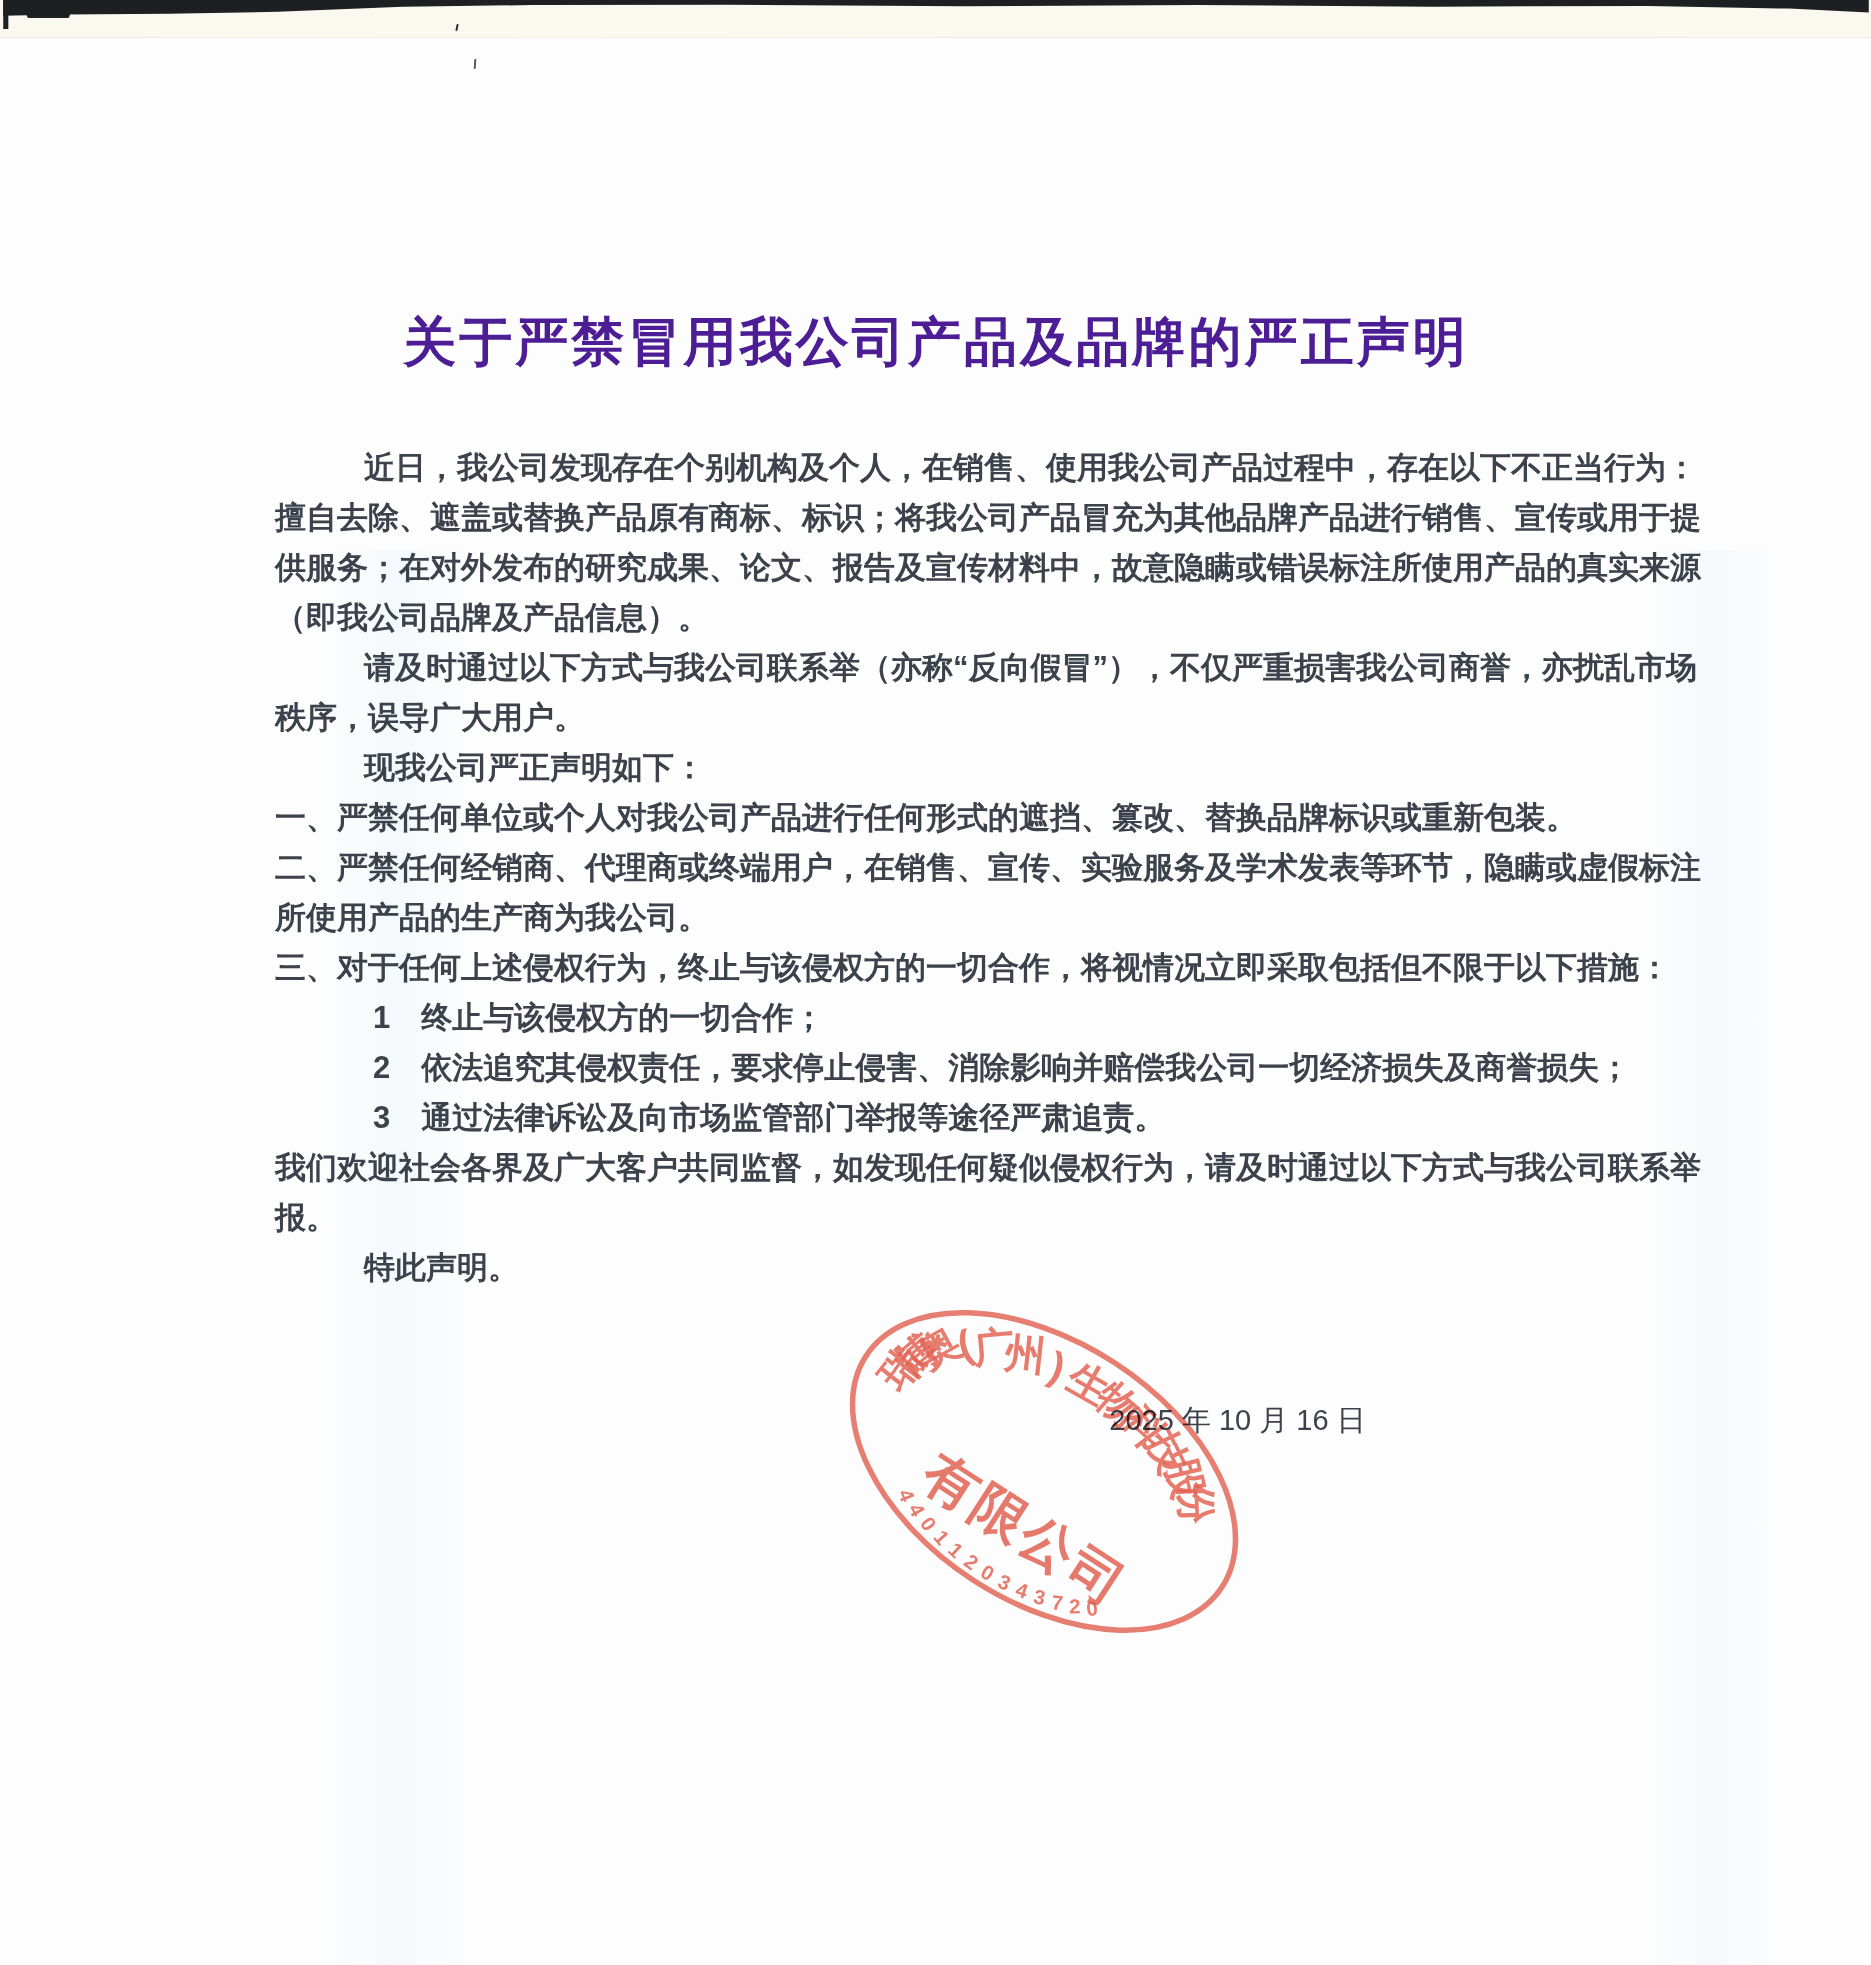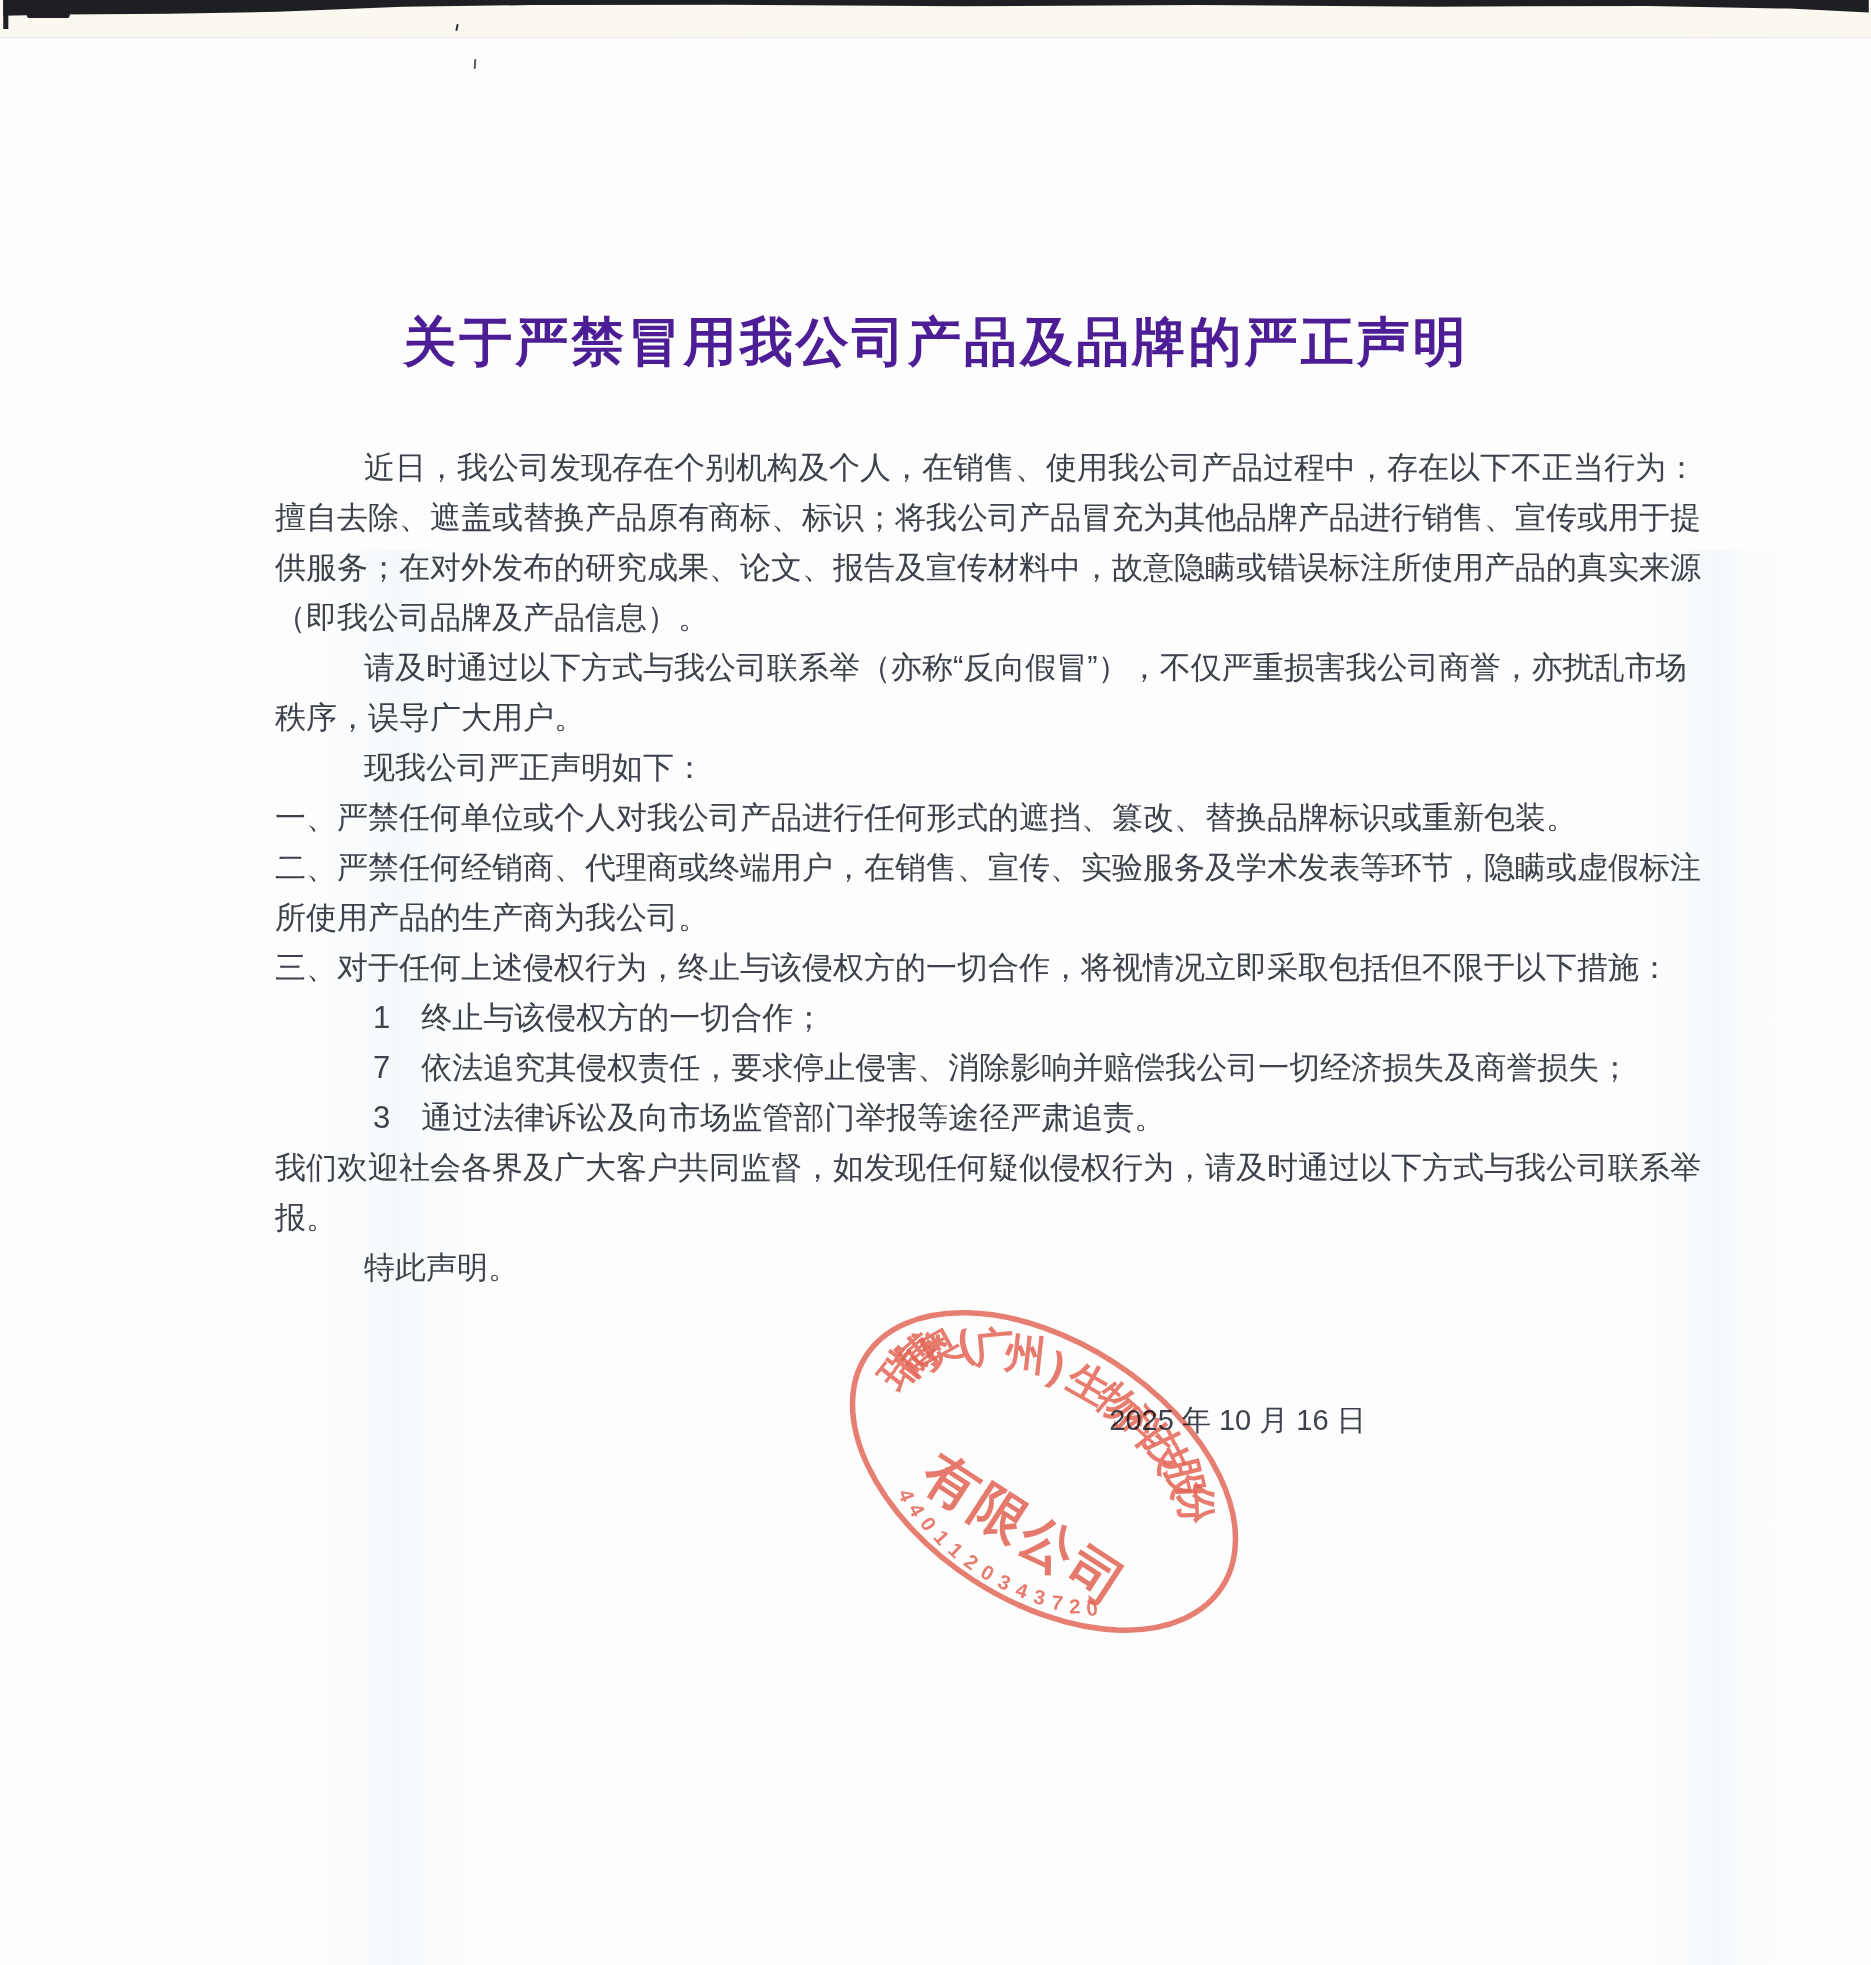--- a/index.html
+++ b/index.html
@@ -34,20 +34,21 @@
   .doc-title{
     position:absolute;left:0;top:307px;width:100%;
     margin:0;text-align:center;
     font-size:53px;font-weight:bold;letter-spacing:3.1px;
     color:#4c1d95;
   }
   .body-text{
     position:absolute;left:275px;top:443px;width:1431px;
     font-size:31px;line-height:50px;color:#3c414b;
     white-space:nowrap;
+    font-weight:bold;
   }
   .body-line{height:50px;}
   .signature{
     position:absolute;left:990px;top:1393px;width:495px;
     color:#3c414b;font-size:29px;line-height:50px;
     z-index:2;
   }
   .signature .sig-company{white-space:nowrap;}
   .signature .sig-date{white-space:nowrap;text-align:center;margin-top:1.6px;}
   .seal-svg{
@@ -83,21 +84,21 @@
       <div class="body-line" style="padding-left: 0px;">供服务；在对外发布的研究成果、论文、报告及宣传材料中，故意隐瞒或错误标注所使用产品的真实来源</div>
       <div class="body-line" style="padding-left: 0px;">（即我公司品牌及产品信息）。</div>
       <div class="body-line" style="padding-left: 89px;">请及时通过以下方式与我公司联系举（亦称“反向假冒”），不仅严重损害我公司商誉，亦扰乱市场</div>
       <div class="body-line" style="padding-left: 0px;">秩序，误导广大用户。</div>
       <div class="body-line" style="padding-left: 89px;">现我公司严正声明如下：</div>
       <div class="body-line" style="padding-left: 0px;">一、严禁任何单位或个人对我公司产品进行任何形式的遮挡、篡改、替换品牌标识或重新包装。</div>
       <div class="body-line" style="padding-left: 0px;">二、严禁任何经销商、代理商或终端用户，在销售、宣传、实验服务及学术发表等环节，隐瞒或虚假标注</div>
       <div class="body-line" style="padding-left: 0px;">所使用产品的生产商为我公司。</div>
       <div class="body-line" style="padding-left: 0px;">三、对于任何上述侵权行为，终止与该侵权方的一切合作，将视情况立即采取包括但不限于以下措施：</div>
       <div class="body-line" style="padding-left: 98px;">1　终止与该侵权方的一切合作；</div>
-      <div class="body-line" style="padding-left: 98px;">7　依法追究其侵权责任，要求停止侵害、消除影响并赔偿我公司一切经济损失及商誉损失；</div>
+      <div class="body-line" style="padding-left: 98px;">2　依法追究其侵权责任，要求停止侵害、消除影响并赔偿我公司一切经济损失及商誉损失；</div>
       <div class="body-line" style="padding-left: 98px;">3　通过法律诉讼及向市场监管部门举报等途径严肃追责。</div>
       <div class="body-line" style="padding-left: 0px;">我们欢迎社会各界及广大客户共同监督，如发现任何疑似侵权行为，请及时通过以下方式与我公司联系举</div>
       <div class="body-line" style="padding-left: 0px;">报。</div>
       <div class="body-line" style="padding-left: 89px;">特此声明。</div>
     </div>
 
   <div class="signature">
     <div class="sig-date">2025 年 10 月 16 日</div>
   </div>
 

